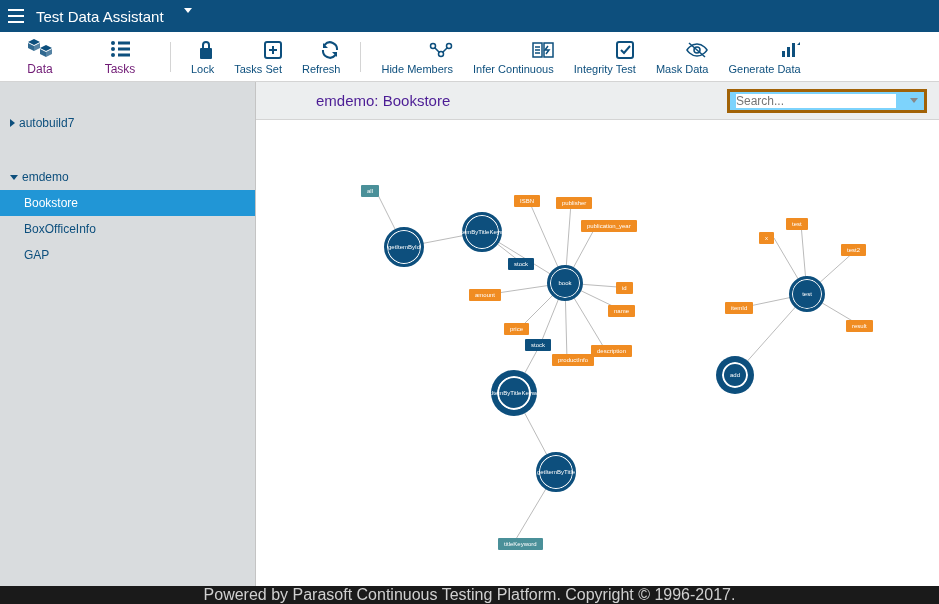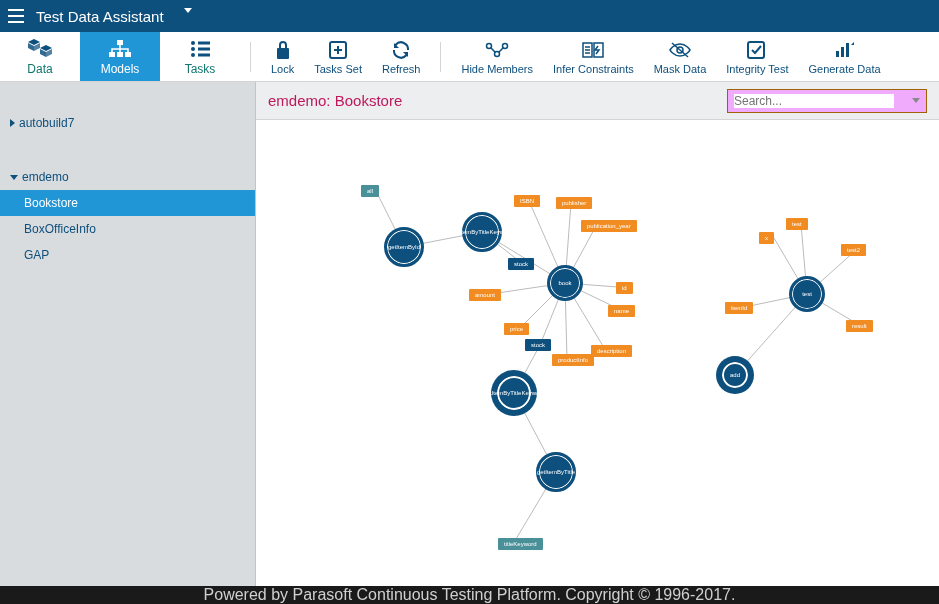--- a/index.html
+++ b/index.html
@@ -8,41 +8,41 @@
   
   .appbar { height: 32px; background: #0d4f7d; color: #fff; display: flex; align-items: center; padding: 0 8px; gap: 12px; }
   .hamburger { width: 16px; height: 14px; display: flex; flex-direction: column; justify-content: space-between; cursor: pointer; }
   .hamburger span { height: 2px; background: #fff; }
   .apptitle { font-size: 15px; font-weight: 400; display: flex; align-items: flex-start; gap: 20px; cursor: pointer; }
   .caret-down { width: 0; height: 0; border-left: 4px solid transparent; border-right: 4px solid transparent; border-top: 5px solid #fff; }
 
   
   .toolbar { height: 50px; background: #fff; border-bottom: 1px solid #d4d4d4; display: flex; align-items: center; }
   .mode-tabs { display: flex; height: 100%; }
-  .mode-tab { width: 80px; height: 100%; display: flex; flex-direction: column; align-items: center; justify-content: center; gap: 2px; font-size: 12px; color: #0f766e; cursor: pointer; }
+  .mode-tab { width: 80px; height: 100%; display: flex; flex-direction: column; align-items: center; justify-content: center; gap: 2px; font-size: 12px; color: #701a75; cursor: pointer; }
   .mode-tab.active { background: #2196d6; color: #fff; }
   .mode-tab .icon { height: 22px; display: flex; align-items: center; justify-content: center; }
   .toolbar-sep { width: 1px; height: 30px; background: #d4d4d4; margin: 0 10px; }
-  .tool-btn { display: flex; flex-direction: column; align-items: center; justify-content: center; gap: 2px; font-size: 11px; color: #0d4f7d; padding: 0 10px; cursor: pointer; height: 100%; }
+  .tool-btn { display: flex; flex-direction: column; align-items: flex-end; justify-content: center; gap: 2px; font-size: 11px; color: #0d4f7d; padding: 0 10px; cursor: pointer; height: 100%; }
   .tool-btn .icon { height: 22px; display: flex; align-items: center; }
 
   
   .body { display: flex; height: calc(604px - 32px - 50px - 18px); }
   .sidebar { width: 256px; background: #d9dcde; border-right: 1px solid #c4c4c4; overflow: auto; }
   .tree-item { display: flex; align-items: center; gap: 4px; padding: 6px 10px; font-size: 12px; color: #0d4f7d; cursor: pointer; margin-top: 28px; }
   .tree-caret { width: 0; height: 0; display: inline-block; }
   .caret-right { border-top: 4px solid transparent; border-bottom: 4px solid transparent; border-left: 5px solid #0d4f7d; }
   .caret-open { border-left: 4px solid transparent; border-right: 4px solid transparent; border-top: 5px solid #0d4f7d; }
   .tree-child { padding-left: 24px; font-size: 12px; color: #0d4f7d; height: 26px; line-height: 26px; cursor: pointer; }
   .tree-child.active { background: #2196d6; color: #fff; }
 
   .main { flex: 1; display: flex; flex-direction: column; position: relative; }
   .content-header { height: 38px; background: #eceeef; display: flex; align-items: center; justify-content: space-between; padding: 0 12px; border-bottom: 1px solid #d4d4d4; }
-  .content-title { font-size: 15px; color: #be185d; }
-  .search { width: 200px; height: 24px; border: 1px solid #a16207; background: #f0abfc; display: flex; align-items: center; padding: 0 6px; font-size: 12px; color: #888; justify-content: space-between; }
+  .content-title { font-size: 15px; color: #4c1d95; margin-left: 48px; }
+  .search { width: 200px; height: 24px; border: 3px solid #a16207; background: #7dd3fc; display: flex; align-items: center; padding: 0 6px; font-size: 12px; color: #888; justify-content: space-between; }
   .search input { border: none; outline: none; width: 160px; font-size: 12px; }
   .search-caret { width: 0; height: 0; border-left: 4px solid transparent; border-right: 4px solid transparent; border-top: 5px solid #888; }
 
   .canvas { flex: 1; position: relative; background: #fff; overflow: hidden; }
   .node-circle { position: absolute; border-radius: 50%; background: #0d4f7d; border: 3px solid #0d4f7d; box-shadow: 0 0 0 1px #fff inset; display: flex; align-items: center; justify-content: center; color: #fff; font-size: 6px; text-align: center; line-height: 1.1; }
   .node-circle.outlined { background: #0d4f7d; box-shadow: 0 0 0 2px #fff inset, 0 0 0 3px #0d4f7d; }
   .node-rect { position: absolute; background: #f08c22; color: #fff; font-size: 6px; padding: 3px 6px; border-radius: 1px; white-space: nowrap; }
   .node-rect.teal { background: #4a9099; }
   .node-rect.dark { background: #0d4f7d; }
   svg.edges { position: absolute; inset: 0; width: 100%; height: 100%; pointer-events: none; }
@@ -80,32 +80,20 @@
               <g transform="translate(12 6)">
                 <path d="M6 0l6 3-6 3-6-3z"></path>
                 <path d="M0 4v5l6 3V7z" opacity=".85"></path>
                 <path d="M12 4v5l-6 3V7z" opacity=".7"></path>
               </g>
             </g>
           </svg>
       </span>
       <span>Data</span>
     </div>
-    <div class="mode-tab active">
-      <span class="icon">
-        <svg width="24" height="20" viewBox="0 0 24 20" fill="#fff">
-            <rect x="9" y="1" width="6" height="5"></rect>
-            <rect x="1" y="13" width="6" height="5"></rect>
-            <rect x="9" y="13" width="6" height="5"></rect>
-            <rect x="17" y="13" width="6" height="5"></rect>
-            <path d="M12 6v4M4 13v-3h16v3M12 10v3" stroke="#fff" stroke-width="1.5" fill="none"></path>
-          </svg>
-      </span>
-      <span>Models</span>
-    </div>
     <div class="mode-tab">
       <span class="icon">
         <svg width="20" height="18" viewBox="0 0 20 18" fill="#0d4f7d">
             <circle cx="3" cy="3" r="2"></circle>
             <rect x="8" y="1.5" width="12" height="3"></rect>
             <circle cx="3" cy="9" r="2"></circle>
             <rect x="8" y="7.5" width="12" height="3"></rect>
             <circle cx="3" cy="15" r="2"></circle>
             <rect x="8" y="13.5" width="12" height="3"></rect>
           </svg>
@@ -153,40 +141,40 @@
   </div>
   <div class="tool-btn">
     <span class="icon">
         <svg width="22" height="20" viewBox="0 0 22 20" fill="none" stroke="#0d4f7d" stroke-width="1.5">
           <rect x="1" y="3" width="9" height="14"></rect>
           <path d="M3 7h5M3 10h5M3 13h5"></path>
           <rect x="12" y="3" width="9" height="14"></rect>
           <path d="M16 6l-3 4h4l-3 4"></path>
         </svg>
       </span>
-    <span>Infer Constraints</span>
+    <span>Infer Continuous</span>
+  </div>
+  <div class="tool-btn">
+    <span class="icon">
+        <svg width="20" height="18" viewBox="0 0 20 18" fill="none" stroke="#0d4f7d" stroke-width="2">
+          <rect x="1" y="1" width="16" height="16" rx="2"></rect>
+          <path d="M5 9l3 3 6-7"></path>
+        </svg>
+      </span>
+    <span>Integrity Test</span>
   </div>
   <div class="tool-btn">
     <span class="icon">
         <svg width="22" height="16" viewBox="0 0 22 16" fill="none" stroke="#0d4f7d" stroke-width="1.5">
           <path d="M1 8s3.5-6 10-6 10 6 10 6-3.5 6-10 6S1 8 1 8z"></path>
           <circle cx="11" cy="8" r="3"></circle>
           <path d="M3 1l16 14"></path>
         </svg>
       </span>
     <span>Mask Data</span>
-  </div>
-  <div class="tool-btn">
-    <span class="icon">
-        <svg width="20" height="18" viewBox="0 0 20 18" fill="none" stroke="#0d4f7d" stroke-width="2">
-          <rect x="1" y="1" width="16" height="16" rx="2"></rect>
-          <path d="M5 9l3 3 6-7"></path>
-        </svg>
-      </span>
-    <span>Integrity Test</span>
   </div>
   <div class="tool-btn">
     <span class="icon">
         <svg width="20" height="18" viewBox="0 0 20 18" fill="#0d4f7d">
           <rect x="1" y="10" width="3" height="6"></rect>
           <rect x="6" y="6" width="3" height="10"></rect>
           <rect x="11" y="2" width="3" height="14"></rect>
           <path d="M16 4l3-3v3z"></path>
         </svg>
       </span>

